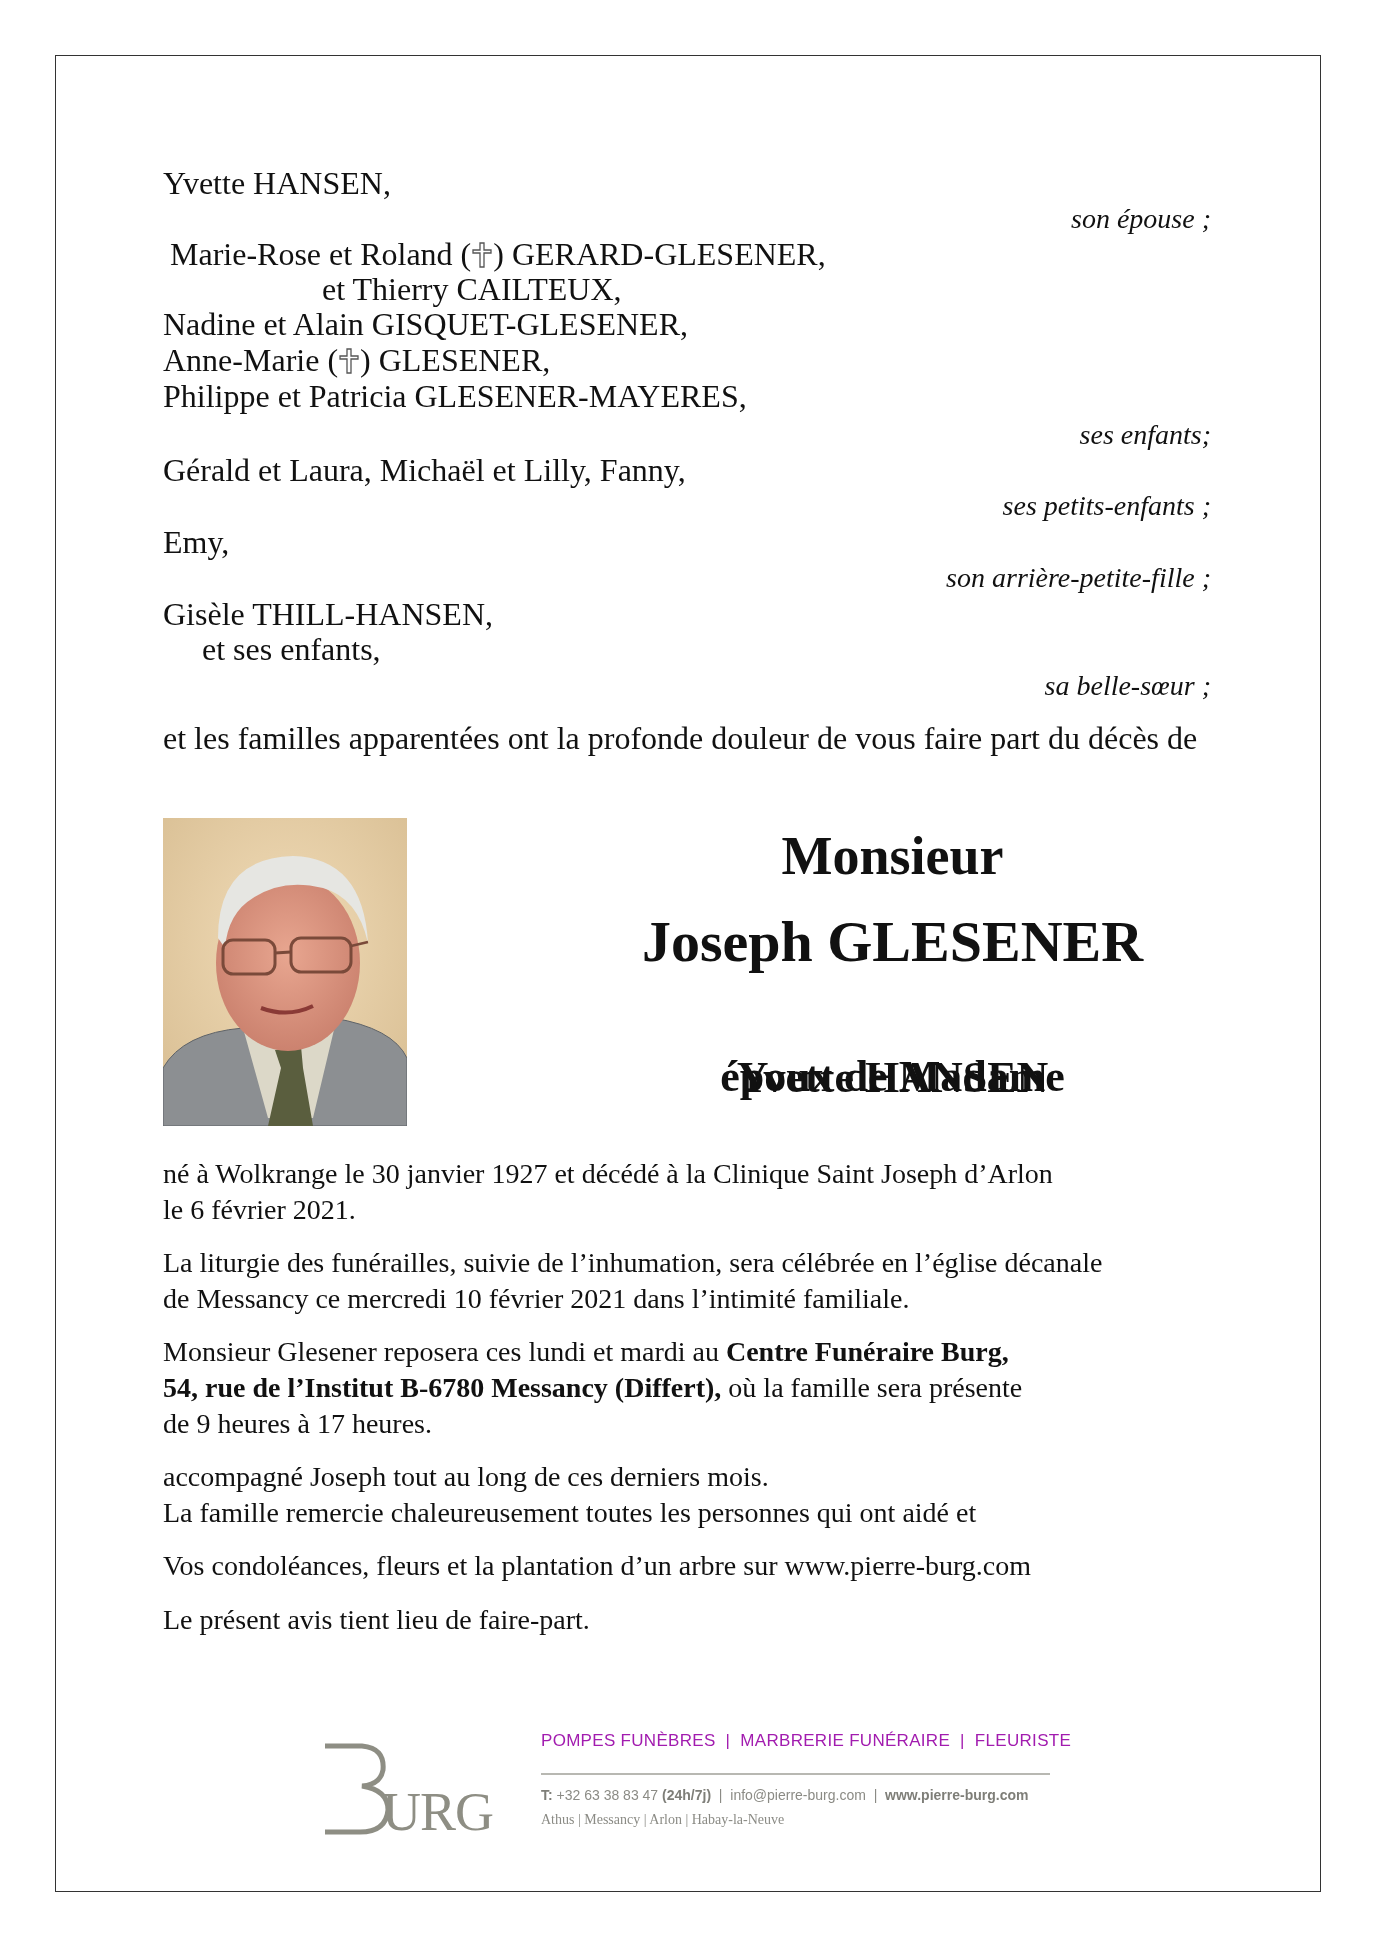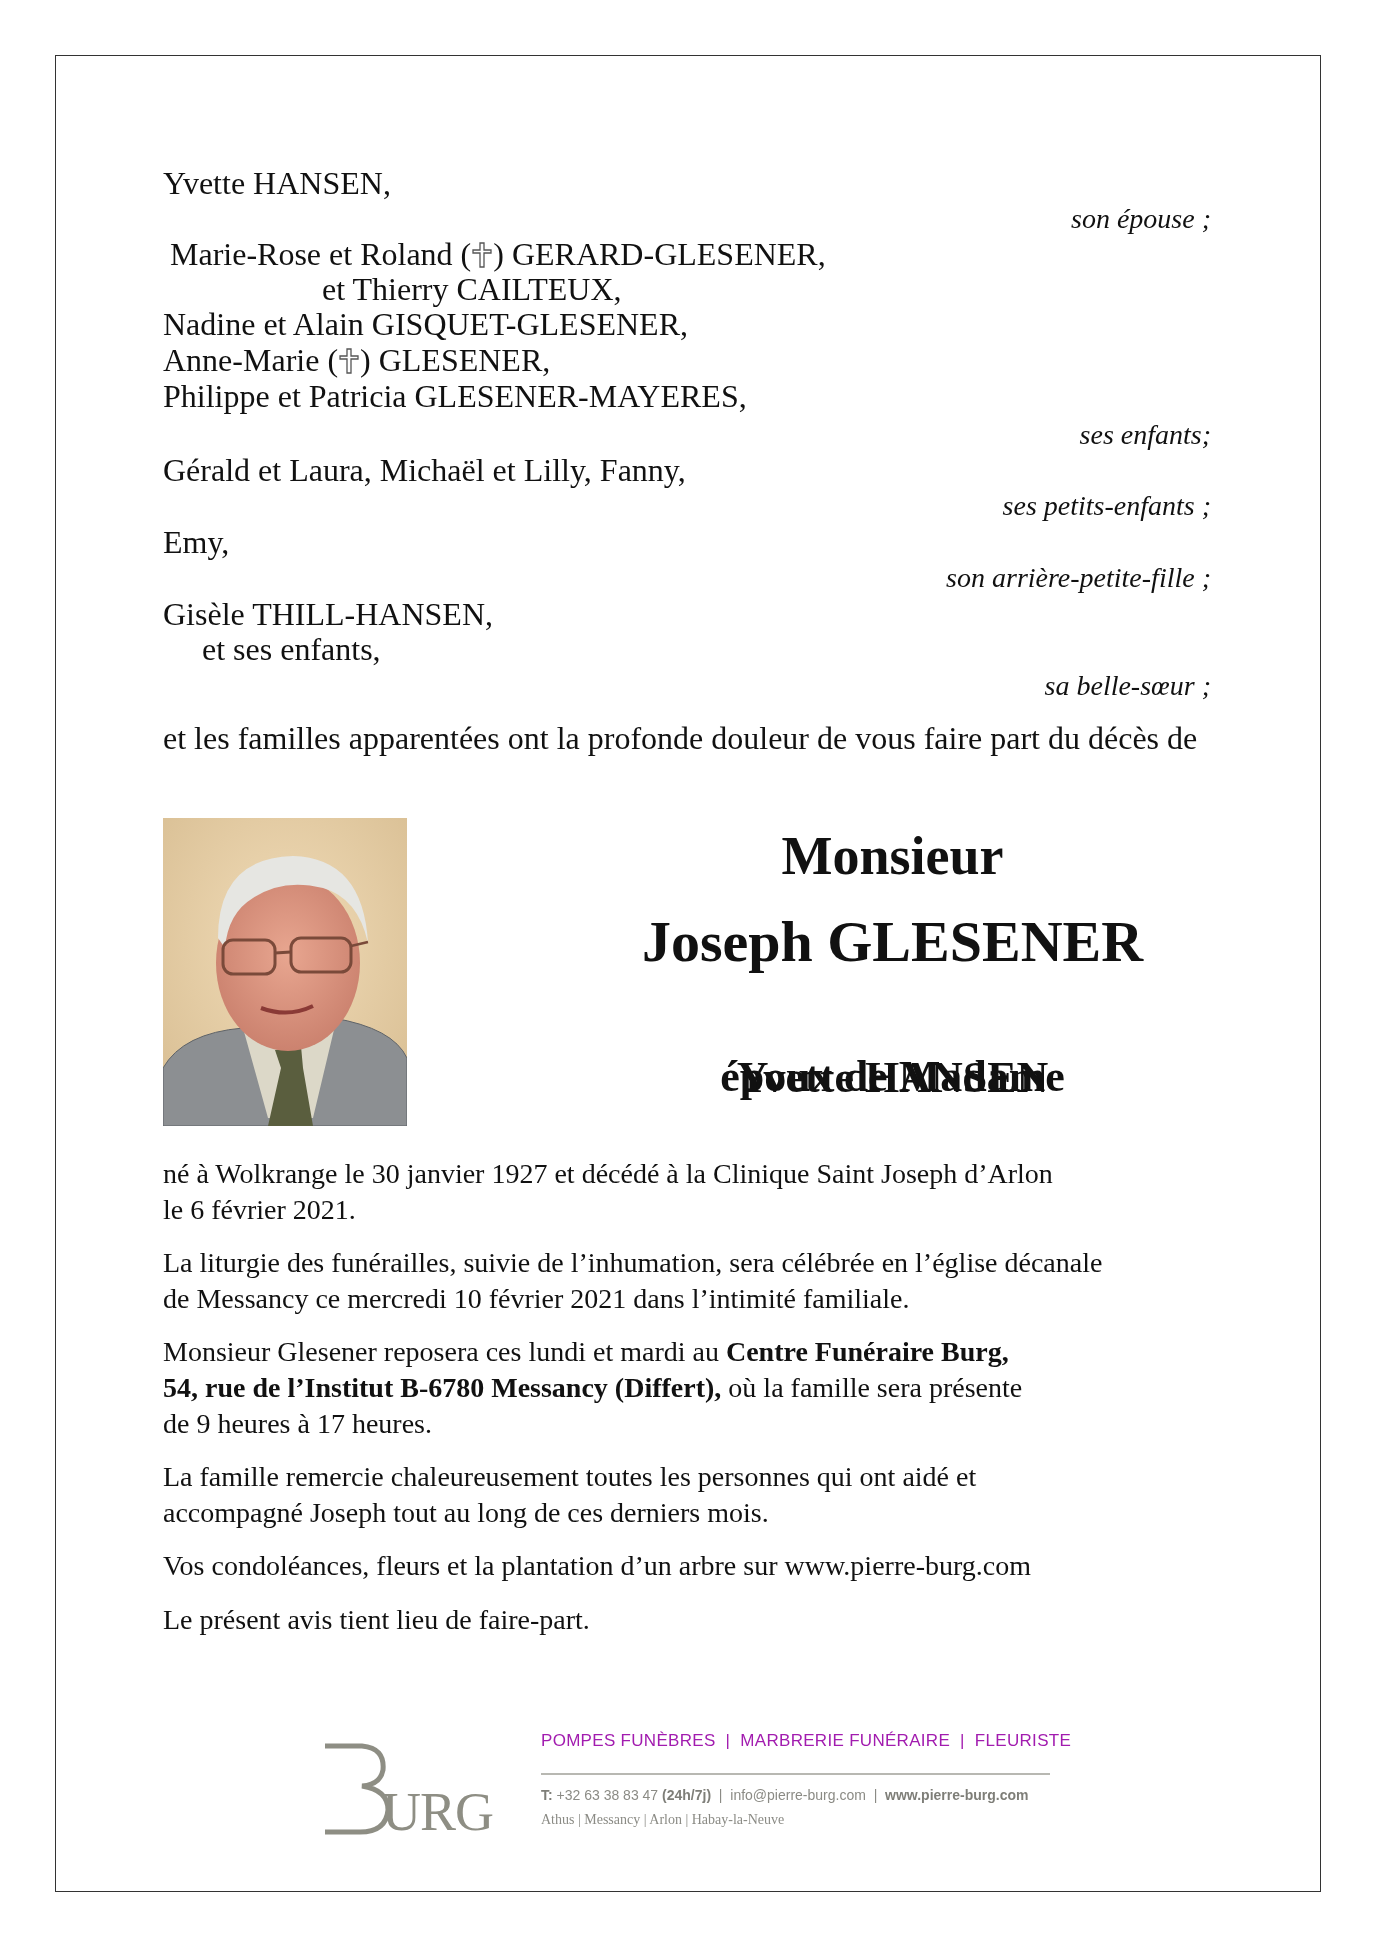--- a/index.html
+++ b/index.html
@@ -105,22 +105,22 @@
 <div class="para" style="top:1245px;">
   <div>La liturgie des funérailles, suivie de l’inhumation, sera célébrée en l’église décanale</div>
   <div>de Messancy ce mercredi 10 février 2021 dans l’intimité familiale.</div>
 </div>
 <div class="para" style="top:1334px;">
   <div><span>Monsieur Glesener reposera ces lundi et mardi au </span><b>Centre Funéraire Burg,</b></div>
   <div><b>54, rue de l’Institut B-6780 Messancy (Differt),</b><span> où la famille sera présente</span></div>
   <div>de 9 heures à 17 heures.</div>
 </div>
 <div class="para" style="top:1459px;">
+  <div>accompagné Joseph tout au long de ces derniers mois.</div>
   <div>La famille remercie chaleureusement toutes les personnes qui ont aidé et</div>
-  <div>accompagné Joseph tout au long de ces derniers mois.</div>
 </div>
 <div class="para" style="top:1548px;">Vos condoléances, fleurs et la plantation d’un arbre sur www.pierre-burg.com</div>
 <div class="para" style="top:1602px;">Le présent avis tient lieu de faire-part.</div>
 
 <div class="logo">
   <svg width="180" height="95" viewBox="0 0 180 95">
     <g fill="none" stroke="#8e8e84">
 
       <path d="M5 6 H42 Q65 8 63 30 Q60 45 42 46 Q68 50 68 70 Q66 92 40 92 H5" stroke-width="5"></path>
     </g>

